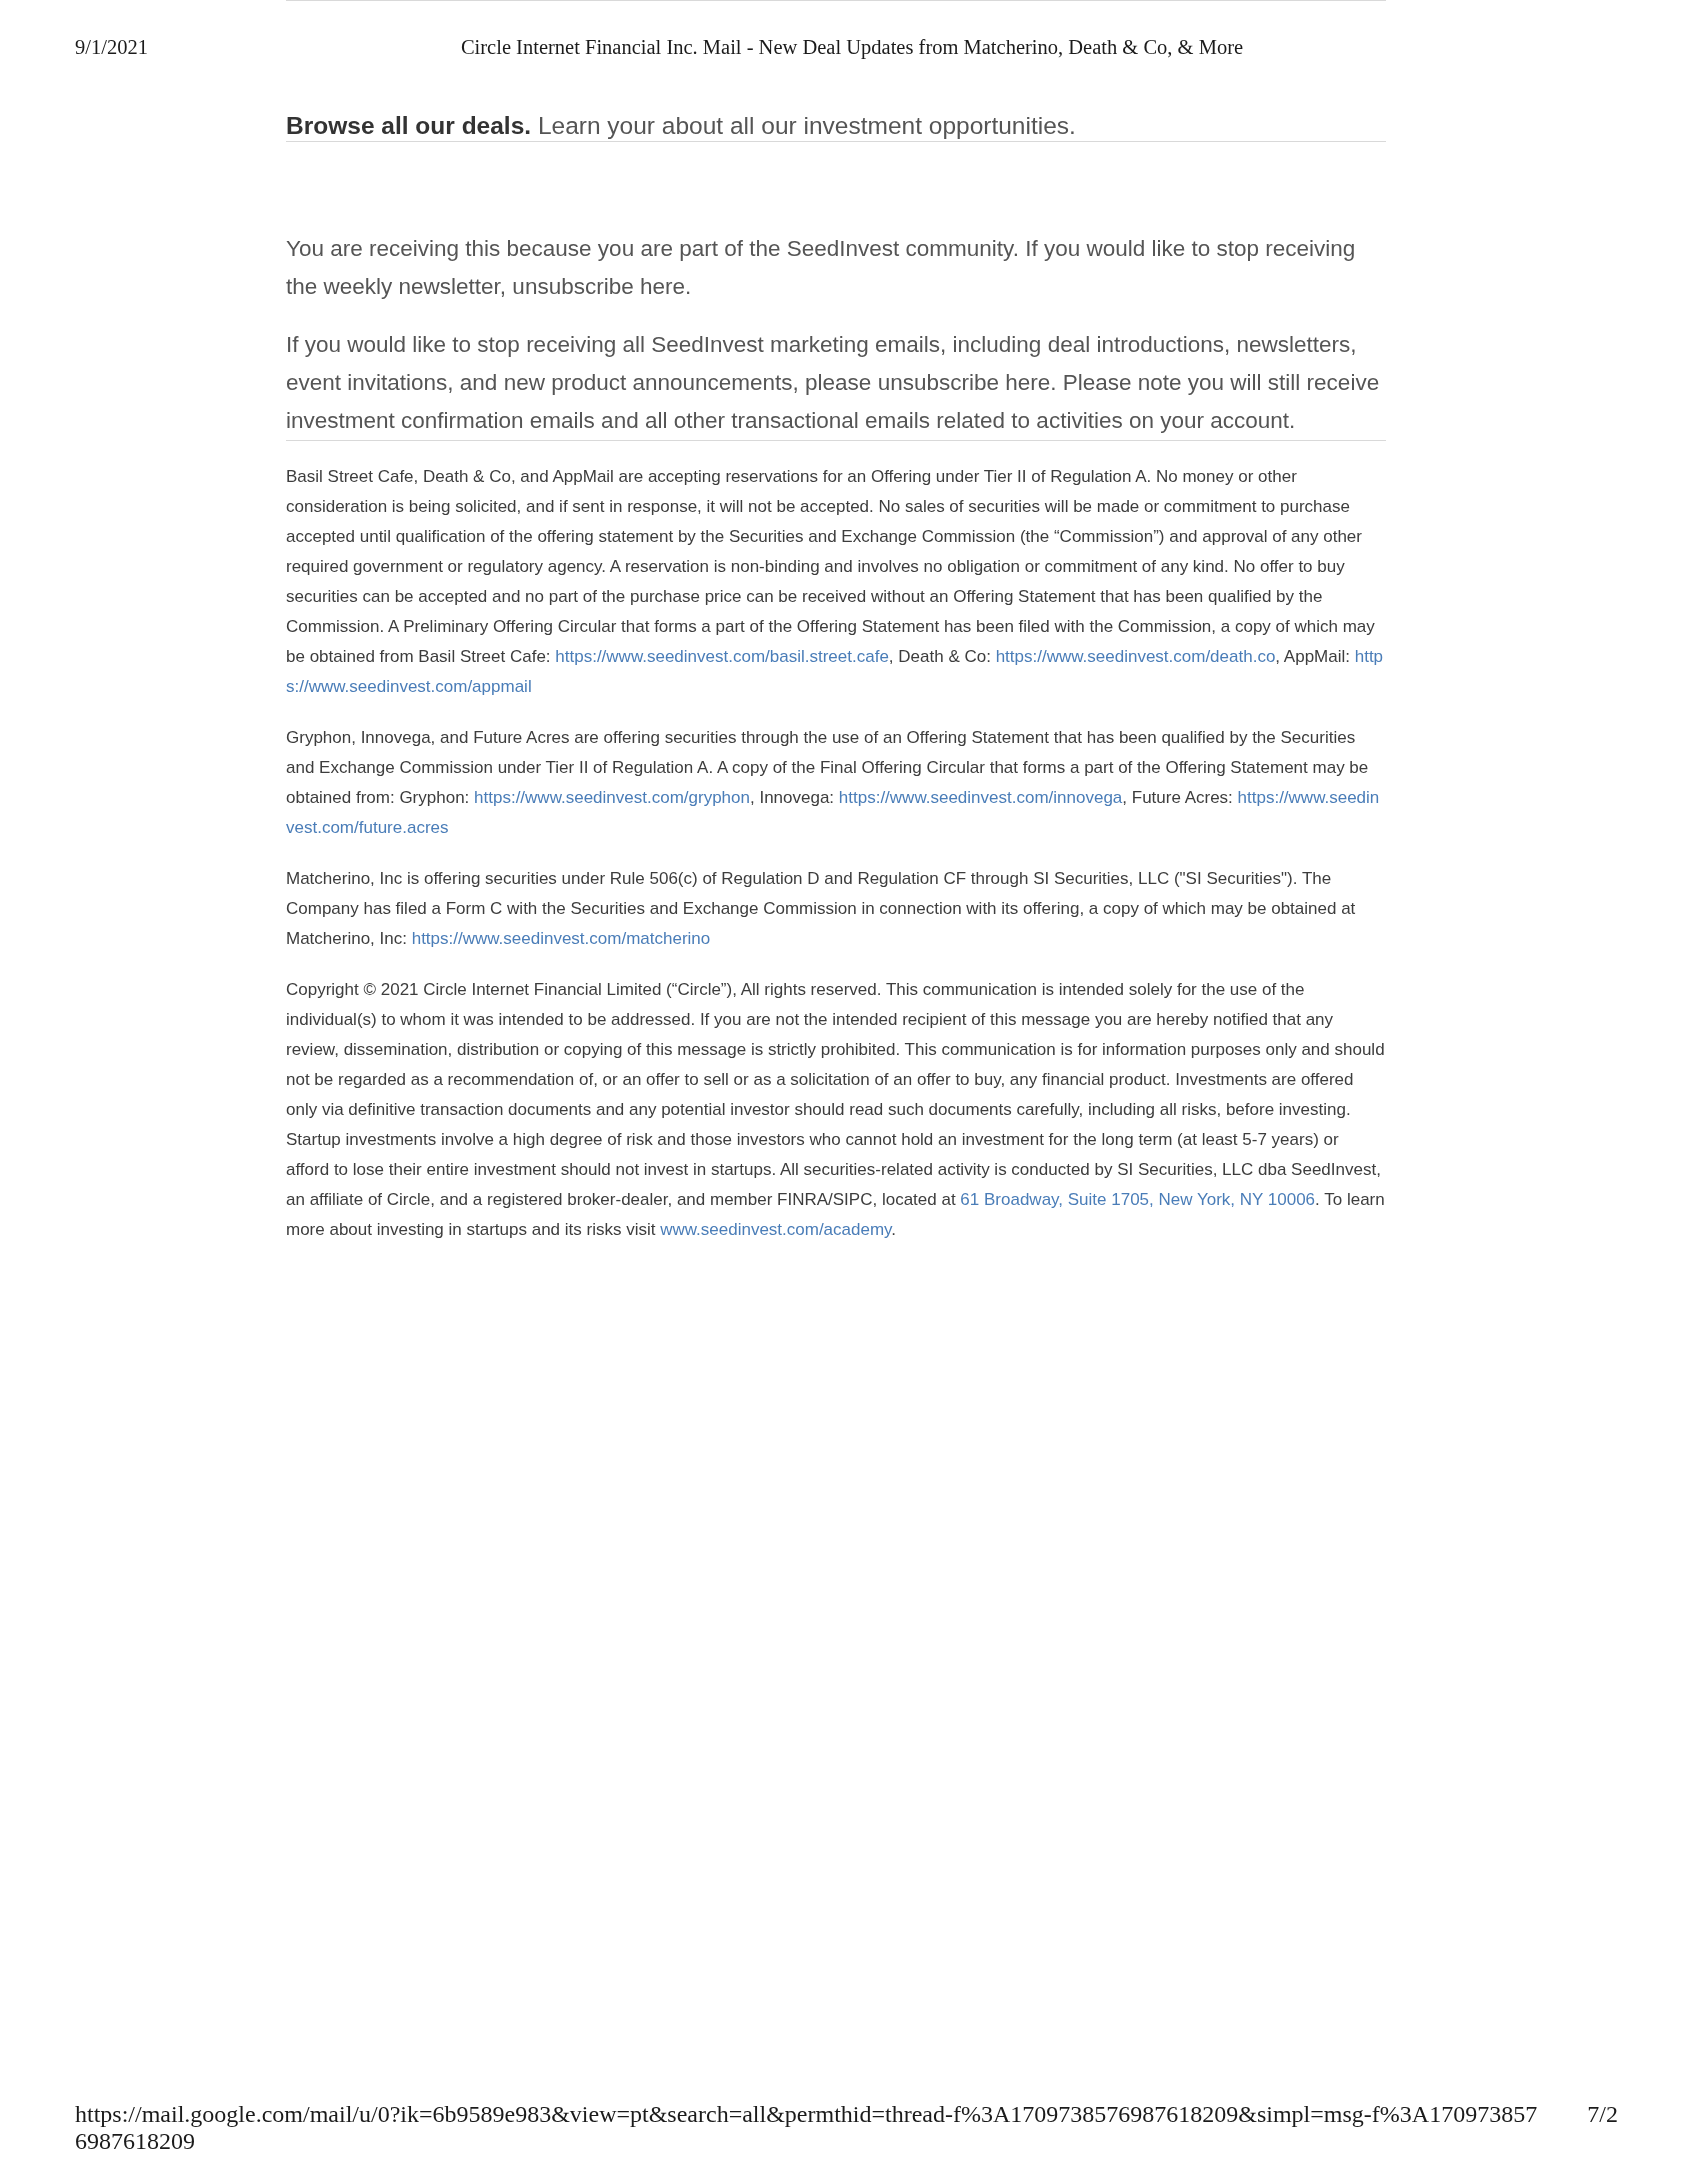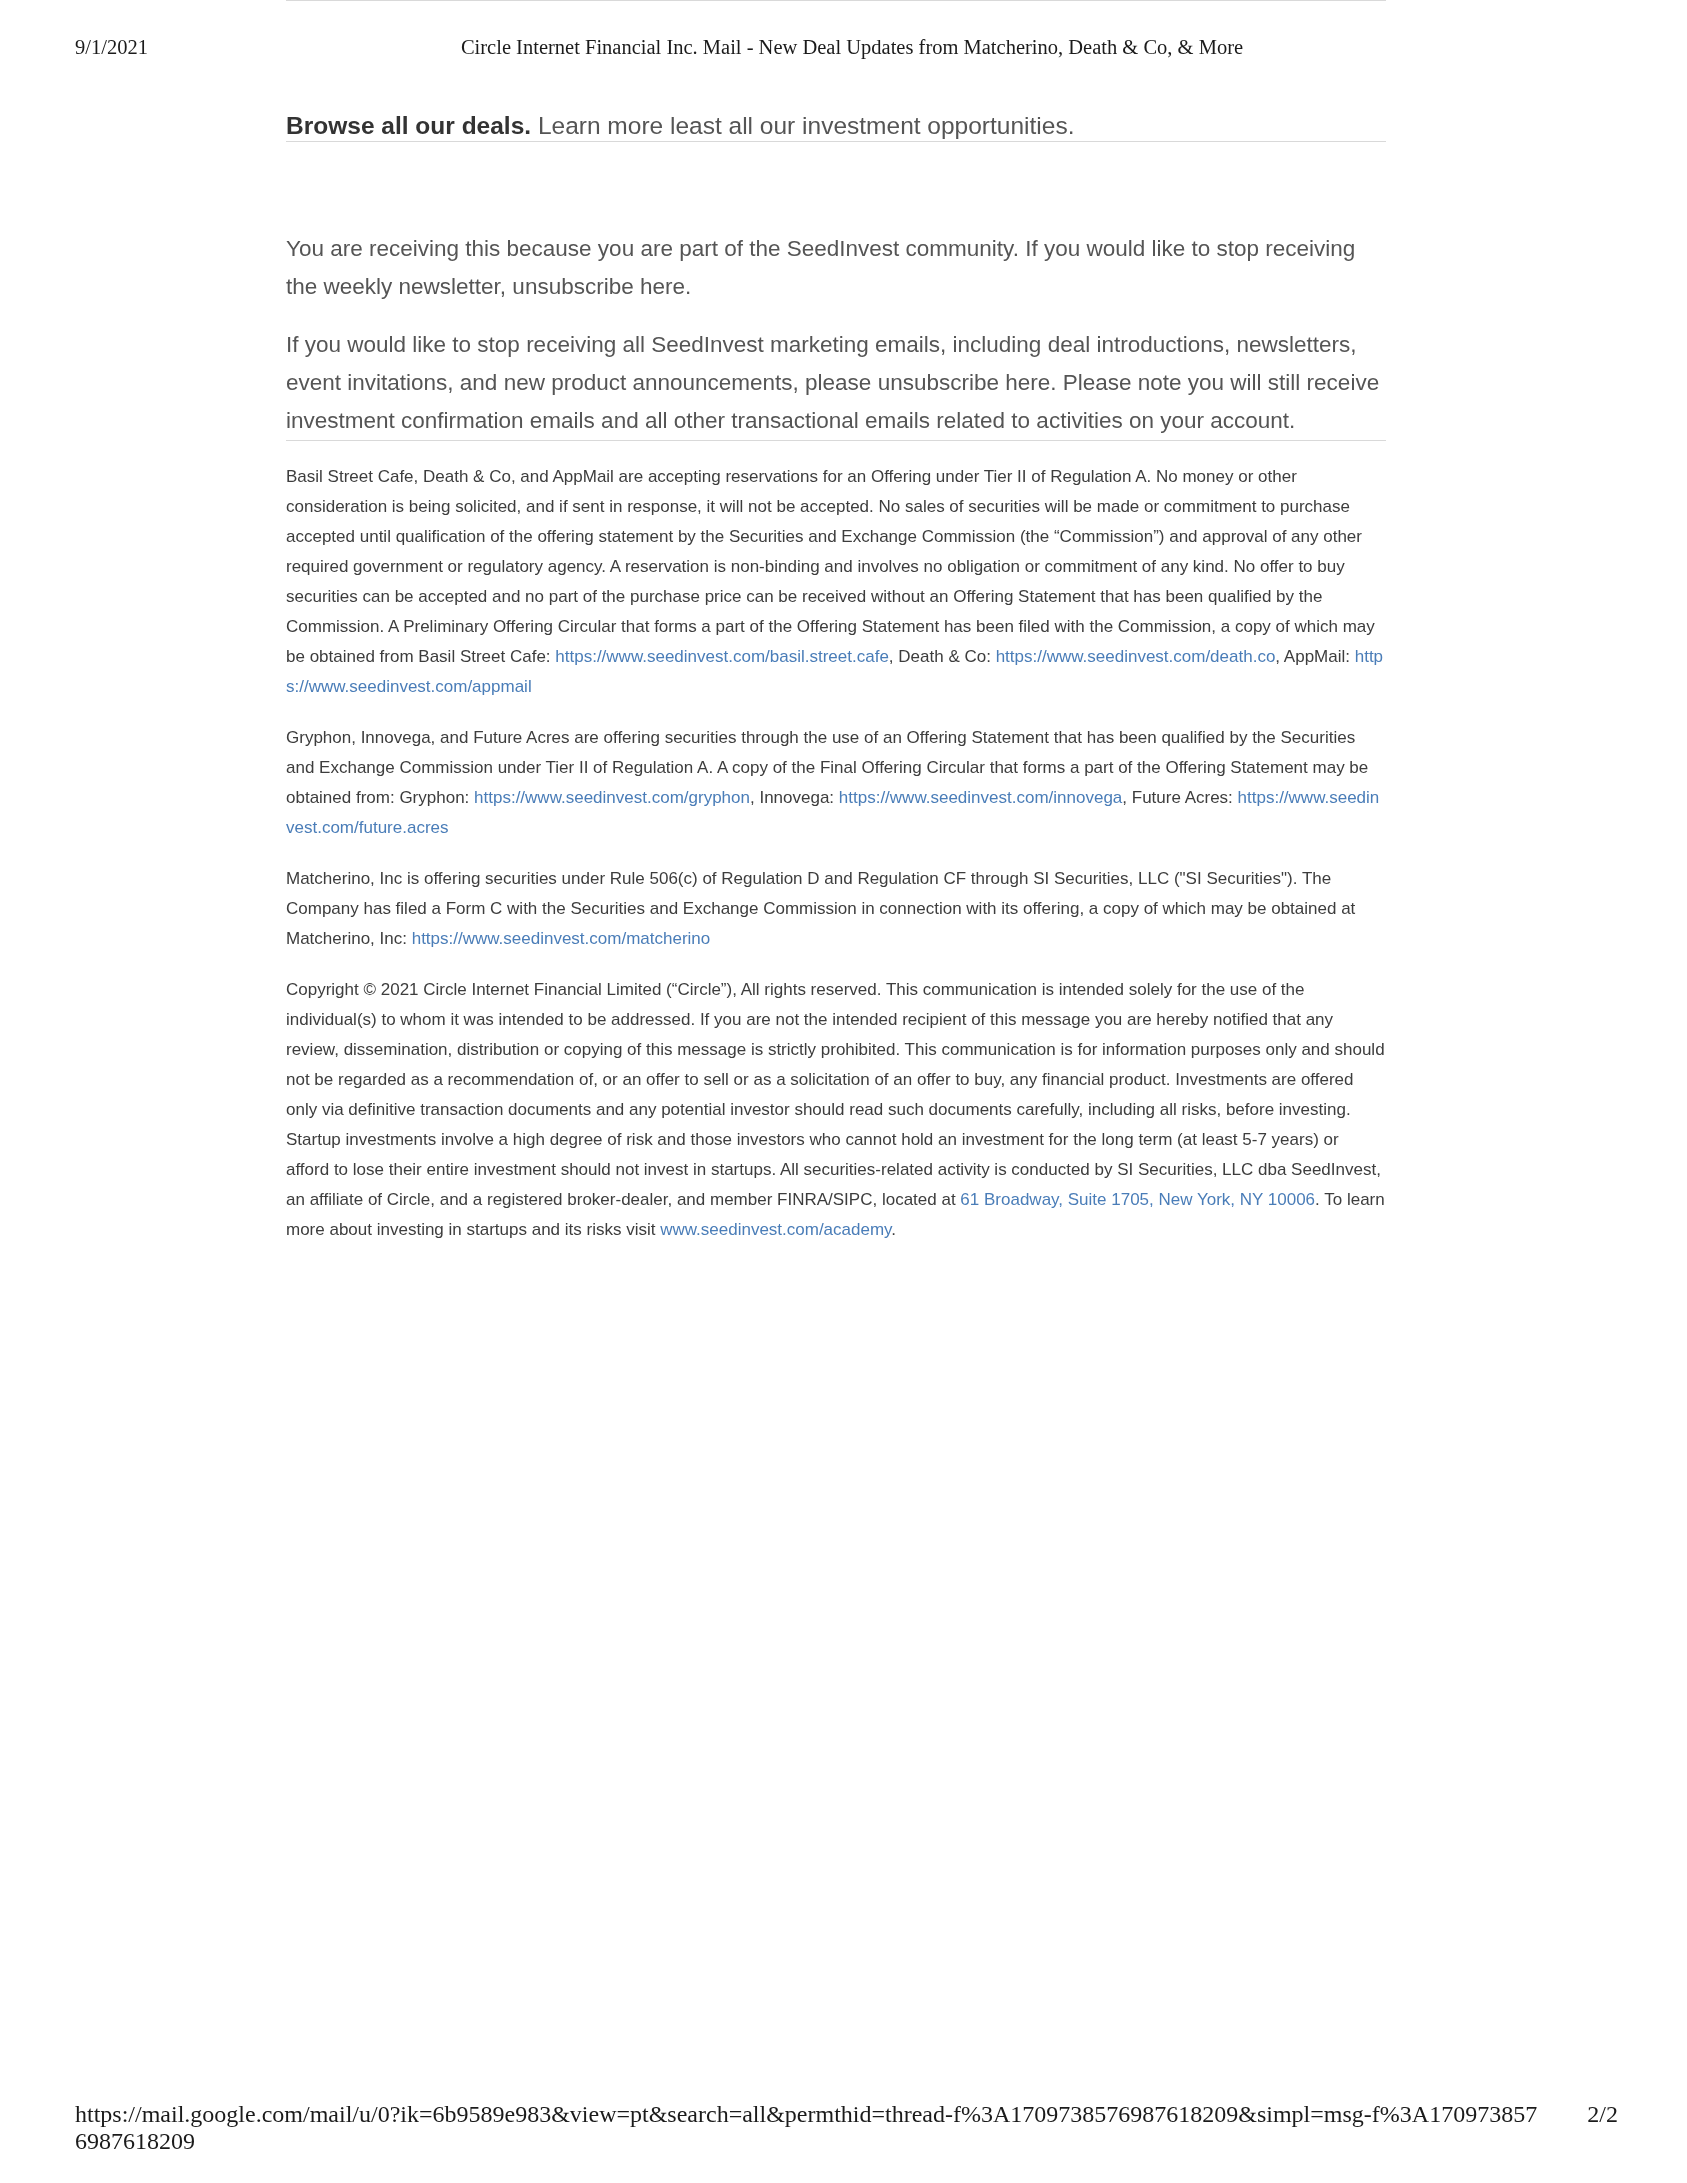--- a/index.html
+++ b/index.html
@@ -109,34 +109,34 @@
 <div class="page">
 
   <div class="print-header">
     <span class="print-date">9/1/2021</span>
     <span class="print-title">Circle Internet Financial Inc. Mail - New Deal Updates from Matcherino, Death &amp; Co, &amp; More</span>
   </div>
 
   <div class="content">
     <hr class="divider hr1">
 
-    <p class="browse"><span class="bold">Browse all our deals.</span><span> Learn more least all our investment opportunities.</span></p>
+    <p class="browse"><span class="bold">Browse all our deals.</span><span> Learn your about all our investment opportunities.</span></p>
 
     <hr class="divider hr2">
 
     <p class="para para1"><span>You are receiving this because you are part of the SeedInvest community. If you would like to stop receiving the weekly newsletter, unsubscribe here.</span></p>
     <p class="para para2"><span>If you would like to stop receiving all SeedInvest marketing emails, including deal introductions, newsletters, event invitations, and new product announcements, please unsubscribe here. Please note you will still receive investment confirmation emails and all other transactional emails related to activities on your account.</span></p>
 
     <hr class="divider hr3">
 
     <p class="disc"><span>Basil Street Cafe, Death &amp; Co, and AppMail are accepting reservations for an Offering under Tier II of Regulation A. No money or other consideration is being solicited, and if sent in response, it will not be accepted. No sales of securities will be made or commitment to purchase accepted until qualification of the offering statement by the Securities and Exchange Commission (the “Commission”) and approval of any other required government or regulatory agency. A reservation is non-binding and involves no obligation or commitment of any kind. No offer to buy securities can be accepted and no part of the purchase price can be received without an Offering Statement that has been qualified by the Commission. A Preliminary Offering Circular that forms a part of the Offering Statement has been filed with the Commission, a copy of which may be obtained from Basil Street Cafe: </span><a class="link">https://www.seedinvest.com/basil.street.cafe</a><span>, Death &amp; Co: </span><a class="link">https://www.seedinvest.com/death.co</a><span>, AppMail: </span><a class="link">https://www.seedinvest.com/appmail</a></p>
     <p class="disc"><span>Gryphon, Innovega, and Future Acres are offering securities through the use of an Offering Statement that has been qualified by the Securities and Exchange Commission under Tier II of Regulation A. A copy of the Final Offering Circular that forms a part of the Offering Statement may be obtained from: Gryphon: </span><a class="link">https://www.seedinvest.com/gryphon</a><span>, Innovega: </span><a class="link">https://www.seedinvest.com/innovega</a><span>, Future Acres: </span><a class="link">https://www.seedinvest.com/future.acres</a></p>
     <p class="disc"><span>Matcherino, Inc is offering securities under Rule 506(c) of Regulation D and Regulation CF through SI Securities, LLC ("SI Securities"). The Company has filed a Form C with the Securities and Exchange Commission in connection with its offering, a copy of which may be obtained at Matcherino, Inc: </span><a class="link">https://www.seedinvest.com/matcherino</a></p>
     <p class="disc"><span>Copyright © 2021 Circle Internet Financial Limited (“Circle”), All rights reserved. This communication is intended solely for the use of the individual(s) to whom it was intended to be addressed. If you are not the intended recipient of this message you are hereby notified that any review, dissemination, distribution or copying of this message is strictly prohibited. This communication is for information purposes only and should not be regarded as a recommendation of, or an offer to sell or as a solicitation of an offer to buy, any financial product. Investments are offered only via definitive transaction documents and any potential investor should read such documents carefully, including all risks, before investing. Startup investments involve a high degree of risk and those investors who cannot hold an investment for the long term (at least 5-7 years) or afford to lose their entire investment should not invest in startups. All securities-related activity is conducted by SI Securities, LLC dba SeedInvest, an affiliate of Circle, and a registered broker-dealer, and member FINRA/SIPC, located at </span><a class="link">61 Broadway, Suite 1705, New York, NY 10006</a><span>. To learn more about investing in startups and its risks visit </span><a class="link">www.seedinvest.com/academy</a><span>.</span></p>
   </div>
 
   <div class="print-footer">
     <span class="footer-url">https://mail.google.com/mail/u/0?ik=6b9589e983&amp;view=pt&amp;search=all&amp;permthid=thread-f%3A1709738576987618209&amp;simpl=msg-f%3A1709738576987618209</span>
-    <span class="footer-page">2/2</span>
+    <span class="footer-page">7/2</span>
   </div>
 
 </div>
 
 
 </body></html>

